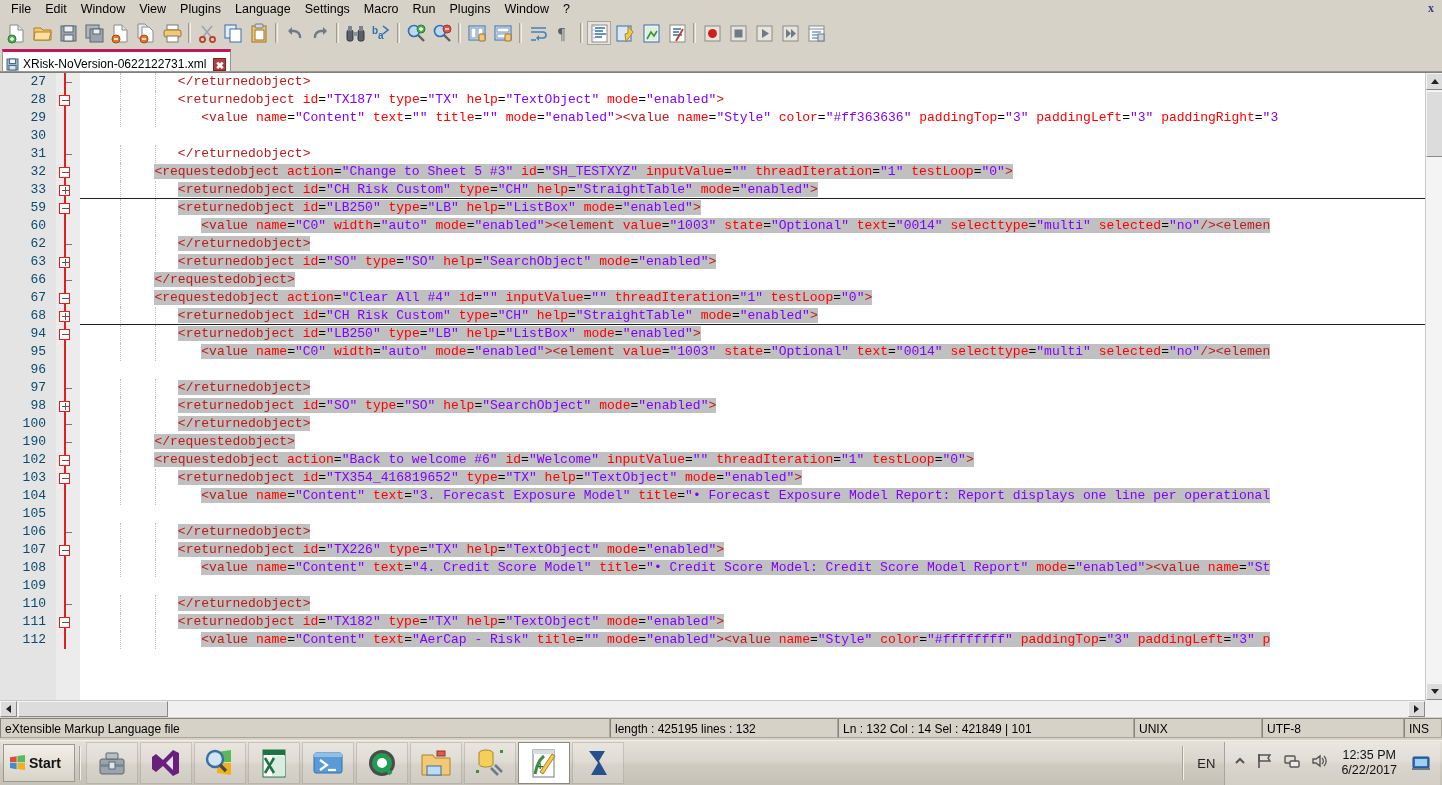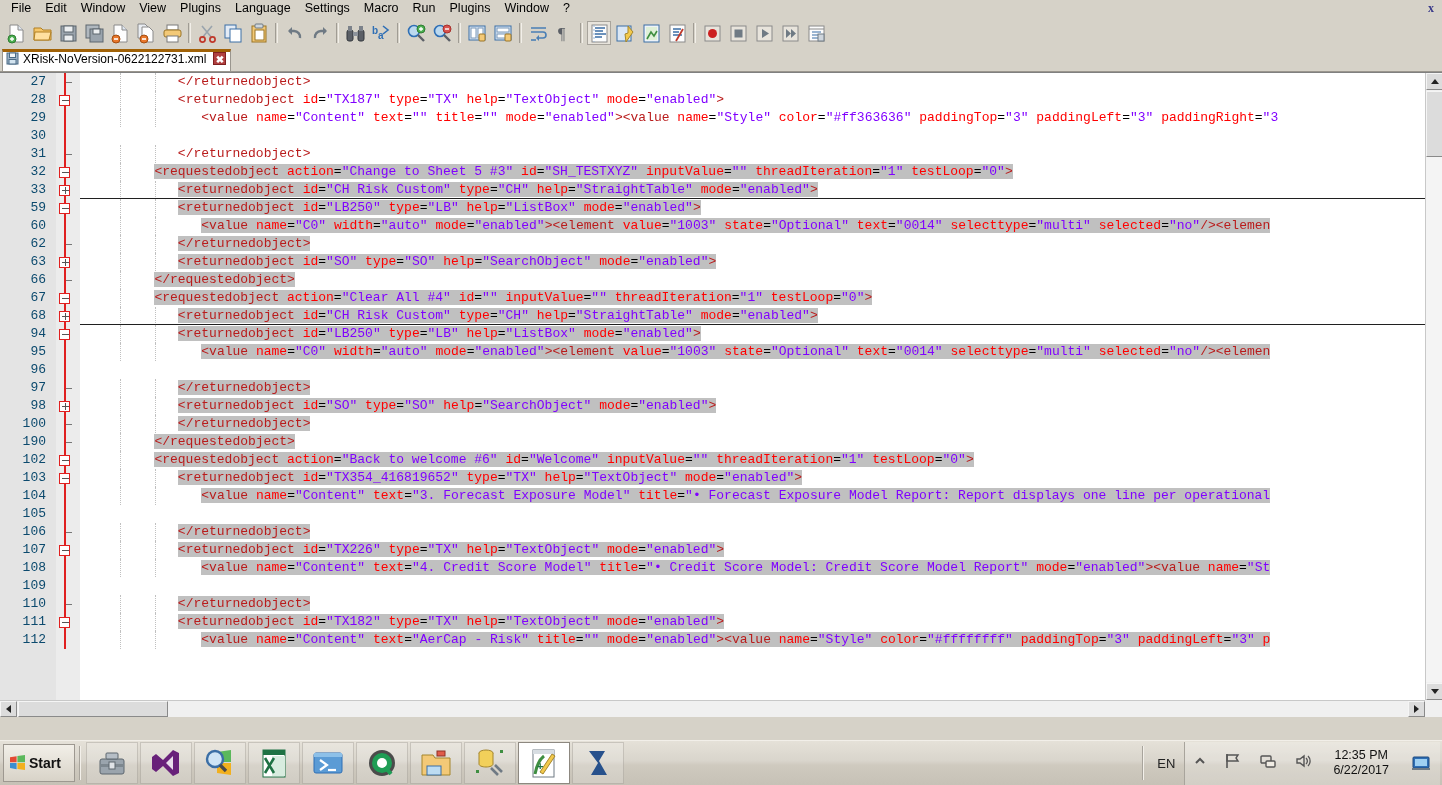--- a/index.html
+++ b/index.html
@@ -11,21 +11,21 @@
     background: #d6d2c8;
     font-family: "Liberation Sans", sans-serif;
   }
 
   #app { position: relative; width: 1442px; height: 785px; }
 
   
   .menubar {
     position: absolute; left: 0; top: 0; width: 1442px; height: 18px;
     background: #d6d2c8;
-    display: flex; 
+    display: flex; align-items: center;
     font-size: 12.5px; color: #000;
     padding-left: 4px;
   }
   .menubar .mi { padding: 1px 7px 2px 7px; white-space: nowrap; cursor: default; }
   .win-close {
     position: absolute; right: 8px; top: 1px;
     font-size: 12px; color: #3a3a8a; font-weight: bold; cursor: default;
     font-family: "Liberation Serif", serif;
   }
 
@@ -47,22 +47,22 @@
   
   .tabbar {
     position: absolute; left: 0; top: 48px; width: 1442px; height: 24px;
     background: #d6d2c8;
   }
   .tab {
     position: absolute; left: 2px; top: 1px;
     height: 22px; padding: 0 4px 0 3px;
     background: #ffffff;
     border: 1px solid #9a968e; border-bottom: none;
-    border-top: 3px solid #a16207;
-    display: flex; align-items: flex-start; gap: 4px;
+    border-top: 3px solid #be185d;
+    display: flex; align-items: flex-end; gap: 4px;
     font-size: 12px; color: #000;
     cursor: default;
   }
   .tab .tab-ico { width: 13px; height: 13px; display: block; }
   .tab .tab-close {
     width: 13px; height: 13px; background: #b04040; color: #fff;
     font-size: 10px; line-height: 13px; text-align: center; font-weight: bold;
     border: 1px solid #802020; cursor: pointer; margin-left: 3px;
   }
   .tab-strip-rest {
@@ -247,21 +247,21 @@
   .ql-btn.pressed {
     background: #ffffff;
     border: 1px solid #8d8880;
   }
   .tray {
     margin-left: auto; height: 45px; display: flex; align-items: center;
     padding-right: 2px;
   }
   .tray-lang { font-size: 13px; padding: 0 9px; color: #222; }
   .tray-box {
-    height: 43px; display: flex; align-items: center; gap: 17px;
+    height: 43px; display: flex; align-items: center; gap: 9px;
     padding: 0 8px;
     background: rgba(255,255,255,0.22);
     border-left: 1px solid #a8a49c;
   }
   .clock { font-size: 12.5px; line-height: 15px; text-align: center; color: #111; padding: 0 4px; }
   .showdesk { width: 22px; height: 30px; display: flex; align-items: center; justify-content: center; }
 </style>
 </head>
 <body>
 
@@ -836,20 +836,28 @@
           <span class="tri tri-lf"></span>
         </div>
       <div class="hthumb"></div>
       <div class="arrow-rt">
           <span class="tri tri-rt"></span>
         </div>
     </div>
     <div class="corner-box"></div>
   </div>
 
+  <div class="statusbar">
+    <div class="sb-cell" style="width:610px">eXtensible Markup Language file</div>
+    <div class="sb-cell" style="width:228px">length : 425195   lines : 132</div>
+    <div class="sb-cell" style="width:296px">Ln : 132   Col : 14   Sel : 421849 | 101</div>
+    <div class="sb-cell" style="width:128px">UNIX</div>
+    <div class="sb-cell" style="width:142px">UTF-8</div>
+    <div class="sb-cell" style="width:38px">INS</div>
+  </div>
 
   <div class="taskbar">
     <div class="start-btn">
       <span>
         <svg width="17" height="17" viewBox="0 0 17 17">
             <path d="M1 4.2l6.6-1v6.1H1z" fill="#e34a33"></path>
             <path d="M8.4 3.1L16 2v7.3H8.4z" fill="#5bb85b"></path>
             <path d="M1 10.1h6.6v6.1L1 15z" fill="#3b8ed0"></path>
             <path d="M8.4 10.1H16V17l-7.6-1.1z" fill="#f2b01e"></path>
           </svg>

